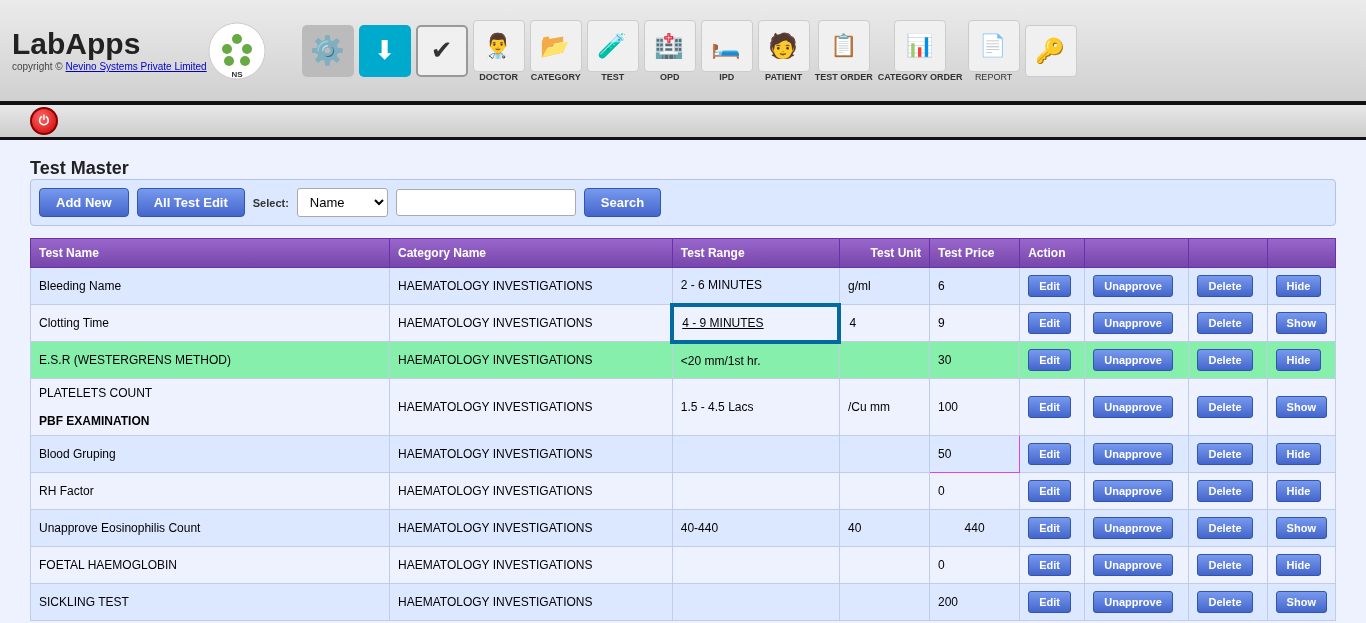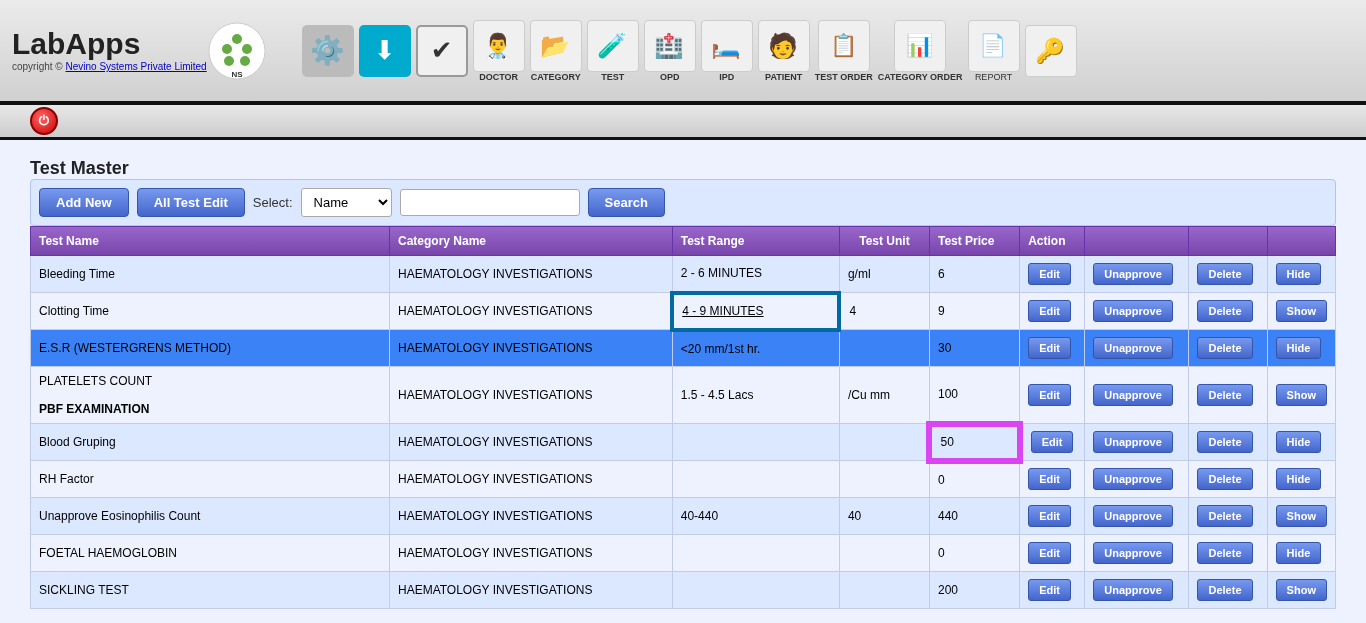--- a/index.html
+++ b/index.html
@@ -90,70 +90,70 @@
 </div>
 
 <div style="background: linear-gradient(to bottom, #e8e8e8, #cccccc); border-bottom: 3px solid #111; height: 35px; display: flex; align-items: center; padding-left: 30px;">
   <div style="width: 28px; height: 28px; border-radius: 50%; background: radial-gradient(circle at 40% 35%, #ff6666, #cc0000); border: 2px solid #880000; display: flex; align-items: center; justify-content: center; cursor: pointer; color: white; font-size: 13px; font-weight: bold;">⏻</div>
 </div>
 
 <div style="padding: 18px 30px; background: #eef2ff; min-height: 480px;">
 
   <h2 style="font-size: 18px; font-weight: bold; color: #222; ">Test Master</h2>
 
-  <div style="display: flex; align-items: center; gap: 8px; margin-bottom: 0; padding: 8px; background: #dce8ff; border: 1px solid #b0c4ee; border-radius: 4px;">
+  <div style="display: flex; align-items: center; gap: 8px; margin-bottom: 12px; padding: 8px; background: #dce8ff; border: 1px solid #b0c4ee; border-radius: 4px;">
     <button style="background: linear-gradient(to bottom, #7799ee, #4466cc); color: white; border: 1px solid #3355aa; padding: 6px 16px; border-radius: 4px; cursor: pointer; font-size: 13px; font-weight: bold;">Add New</button>
     <button style="background: linear-gradient(to bottom, #7799ee, #4466cc); color: white; border: 1px solid #3355aa; padding: 6px 16px; border-radius: 4px; cursor: pointer; font-size: 13px; font-weight: bold;">All Test Edit</button>
-    <span style="font-size: 13px; color: #333; font-weight: normal;">Select:</span>
+    <span style="font-size: 11px; color: #333; font-weight: bold;">Select:</span>
     <select style="padding: 5px 8px; border: 1px solid #aaa; border-radius: 3px; background: white; font-size: 13px;">
       <option>Name</option>
       <option>Category</option>
     </select>
     <input type="text" style="padding: 5px 8px; border: 1px solid rgb(170, 170, 170); border-radius: 3px; width: 180px; font-size: 13px;">
     <button style="background: linear-gradient(to bottom, #7799ee, #4466cc); color: white; border: 1px solid #3355aa; padding: 6px 16px; border-radius: 4px; cursor: pointer; font-size: 13px; font-weight: bold;">Search</button>
   </div>
 
   <table style="width: 100%; border-collapse: collapse; background: white;">
     <thead>
       <tr style="background: linear-gradient(to bottom, #9966cc, #7744aa);">
         <th style="color: white; padding: 7px 8px; text-align: left; font-size: 12px; border: 1px solid #6633aa; width: 28%;">Test Name</th>
         <th style="color: white; padding: 7px 8px; text-align: left; font-size: 12px; border: 1px solid #6633aa; width: 22%;">Category Name</th>
         <th style="color: white; padding: 7px 8px; text-align: left; font-size: 12px; border: 1px solid #6633aa; width: 13%;">Test Range</th>
-        <th style="color: white; padding: 7px 8px; text-align: center; font-size: 12px; border: 1px solid #6633aa; width: 7%;">Test Unit</th>
+        <th style="color: white; padding: 7px 8px; text-align: right; font-size: 12px; border: 1px solid #6633aa; width: 7%;">Test Unit</th>
         <th style="color: white; padding: 7px 8px; text-align: left; font-size: 12px; border: 1px solid #6633aa; width: 7%;">Test Price</th>
         <th style="color: white; padding: 7px 8px; text-align: left; font-size: 12px; border: 1px solid #6633aa; width: 5%;">Action</th>
         <th style="color: white; padding: 7px 8px; font-size: 12px; border: 1px solid #6633aa; width: 8%;"></th>
         <th style="color: white; padding: 7px 8px; font-size: 12px; border: 1px solid #6633aa; width: 6%;"></th>
         <th style="color: white; padding: 7px 8px; font-size: 12px; border: 1px solid #6633aa; width: 6%;"></th>
       </tr>
     </thead>
     <tbody id="table-body">
     <tr style="background: rgb(220, 232, 255);">
-    <td style="padding: 7px 8px; font-size: 12px; border: 1px solid #c0cce8;">Bleeding Time</td>
+    <td style="padding: 7px 8px; font-size: 12px; border: 1px solid #c0cce8;">Bleeding Name</td>
     <td style="padding: 7px 8px; font-size: 12px; border: 1px solid #c0cce8;">HAEMATOLOGY INVESTIGATIONS</td>
     <td style="padding: 7px 8px; font-size: 12px; border: 1px solid #c0cce8;">2 - 6 MINUTES</td>
     <td style="padding: 7px 8px; font-size: 12px; border: 1px solid #c0cce8;">g/ml</td>
     <td style="padding: 7px 8px; font-size: 12px; border: 1px solid #c0cce8;">6</td>
     <td style="padding: 7px 8px; font-size: 12px; border: 1px solid #c0cce8;"><button style="background: linear-gradient(to bottom, #7799ee, #4466cc); color: white; border: 1px solid #3355aa; padding: 4px 10px; border-radius: 3px; cursor: pointer; font-size: 11px; font-weight: bold;">Edit</button></td>
     <td style="padding: 7px 8px; font-size: 12px; border: 1px solid #c0cce8;"><button style="background: linear-gradient(to bottom, #7799ee, #4466cc); color: white; border: 1px solid #3355aa; padding: 4px 10px; border-radius: 3px; cursor: pointer; font-size: 11px; font-weight: bold;">Unapprove</button></td>
     <td style="padding: 7px 8px; font-size: 12px; border: 1px solid #c0cce8;"><button style="background: linear-gradient(to bottom, #7799ee, #4466cc); color: white; border: 1px solid #3355aa; padding: 4px 10px; border-radius: 3px; cursor: pointer; font-size: 11px; font-weight: bold;">Delete</button></td>
     <td style="padding: 7px 8px; font-size: 12px; border: 1px solid #c0cce8;"><button style="background: linear-gradient(to bottom, #7799ee, #4466cc); color: white; border: 1px solid #3355aa; padding: 4px 10px; border-radius: 3px; cursor: pointer; font-size: 11px; font-weight: bold;">Hide</button></td>
   </tr>
         <tr style="background: rgb(238, 242, 255); padding-left: 8px;">
     <td style="padding: 7px 8px; font-size: 12px; border: 1px solid #c0cce8;">Clotting Time</td>
     <td style="padding: 7px 8px; font-size: 12px; border: 1px solid #c0cce8;">HAEMATOLOGY INVESTIGATIONS</td>
     <td style="padding: 7px 8px; font-size: 12px; border: 4px solid #0369a1; text-decoration: underline;">4 - 9 MINUTES</td>
     <td style="padding: 7px 8px; font-size: 12px; border: 1px solid #c0cce8;">4</td>
     <td style="padding: 7px 8px; font-size: 12px; border: 1px solid #c0cce8;">9</td>
     <td style="padding: 7px 8px; font-size: 12px; border: 1px solid #c0cce8;"><button style="background: linear-gradient(to bottom, #7799ee, #4466cc); color: white; border: 1px solid #3355aa; padding: 4px 10px; border-radius: 3px; cursor: pointer; font-size: 11px; font-weight: bold;">Edit</button></td>
     <td style="padding: 7px 8px; font-size: 12px; border: 1px solid #c0cce8;"><button style="background: linear-gradient(to bottom, #7799ee, #4466cc); color: white; border: 1px solid #3355aa; padding: 4px 10px; border-radius: 3px; cursor: pointer; font-size: 11px; font-weight: bold;">Unapprove</button></td>
     <td style="padding: 7px 8px; font-size: 12px; border: 1px solid #c0cce8;"><button style="background: linear-gradient(to bottom, #7799ee, #4466cc); color: white; border: 1px solid #3355aa; padding: 4px 10px; border-radius: 3px; cursor: pointer; font-size: 11px; font-weight: bold;">Delete</button></td>
     <td style="padding: 7px 8px; font-size: 12px; border: 1px solid #c0cce8;"><button style="background: linear-gradient(to bottom, #7799ee, #4466cc); color: white; border: 1px solid #3355aa; padding: 4px 10px; border-radius: 3px; cursor: pointer; font-size: 11px; font-weight: bold;">Show</button></td>
   </tr>
-        <tr style="background: #3b82f6;">
+        <tr style="background: #86efac;">
     <td style="padding: 7px 8px; font-size: 12px; border: 1px solid #c0cce8;">E.S.R (WESTERGRENS METHOD)</td>
     <td style="padding: 7px 8px; font-size: 12px; border: 1px solid #c0cce8;">HAEMATOLOGY INVESTIGATIONS</td>
     <td style="padding: 7px 8px; font-size: 12px; border: 1px solid #c0cce8;">&lt;20 mm/1st hr.</td>
     <td style="padding: 7px 8px; font-size: 12px; border: 1px solid #c0cce8;"></td>
     <td style="padding: 7px 8px; font-size: 12px; border: 1px solid #c0cce8;">30</td>
     <td style="padding: 7px 8px; font-size: 12px; border: 1px solid #c0cce8;"><button style="background: linear-gradient(to bottom, #7799ee, #4466cc); color: white; border: 1px solid #3355aa; padding: 4px 10px; border-radius: 3px; cursor: pointer; font-size: 11px; font-weight: bold;">Edit</button></td>
     <td style="padding: 7px 8px; font-size: 12px; border: 1px solid #c0cce8;"><button style="background: linear-gradient(to bottom, #7799ee, #4466cc); color: white; border: 1px solid #3355aa; padding: 4px 10px; border-radius: 3px; cursor: pointer; font-size: 11px; font-weight: bold;">Unapprove</button></td>
     <td style="padding: 7px 8px; font-size: 12px; border: 1px solid #c0cce8;"><button style="background: linear-gradient(to bottom, #7799ee, #4466cc); color: white; border: 1px solid #3355aa; padding: 4px 10px; border-radius: 3px; cursor: pointer; font-size: 11px; font-weight: bold;">Delete</button></td>
     <td style="padding: 7px 8px; font-size: 12px; border: 1px solid #c0cce8;"><button style="background: linear-gradient(to bottom, #7799ee, #4466cc); color: white; border: 1px solid #3355aa; padding: 4px 10px; border-radius: 3px; cursor: pointer; font-size: 11px; font-weight: bold;">Hide</button></td>
   </tr>
@@ -166,21 +166,21 @@
     <td style="padding: 7px 8px; font-size: 12px; border: 1px solid #c0cce8;"><button style="background: linear-gradient(to bottom, #7799ee, #4466cc); color: white; border: 1px solid #3355aa; padding: 4px 10px; border-radius: 3px; cursor: pointer; font-size: 11px; font-weight: bold;">Edit</button></td>
     <td style="padding: 7px 8px; font-size: 12px; border: 1px solid #c0cce8;"><button style="background: linear-gradient(to bottom, #7799ee, #4466cc); color: white; border: 1px solid #3355aa; padding: 4px 10px; border-radius: 3px; cursor: pointer; font-size: 11px; font-weight: bold;">Unapprove</button></td>
     <td style="padding: 7px 8px; font-size: 12px; border: 1px solid #c0cce8;"><button style="background: linear-gradient(to bottom, #7799ee, #4466cc); color: white; border: 1px solid #3355aa; padding: 4px 10px; border-radius: 3px; cursor: pointer; font-size: 11px; font-weight: bold;">Delete</button></td>
     <td style="padding: 7px 8px; font-size: 12px; border: 1px solid #c0cce8;"><button style="background: linear-gradient(to bottom, #7799ee, #4466cc); color: white; border: 1px solid #3355aa; padding: 4px 10px; border-radius: 3px; cursor: pointer; font-size: 11px; font-weight: bold;">Show</button></td>
   </tr>
         <tr style="background: rgb(220, 232, 255);">
     <td style="padding: 7px 8px; font-size: 12px; border: 1px solid #c0cce8;">Blood Gruping</td>
     <td style="padding: 7px 8px; font-size: 12px; border: 1px solid #c0cce8;">HAEMATOLOGY INVESTIGATIONS</td>
     <td style="padding: 7px 8px; font-size: 12px; border: 1px solid #c0cce8;"></td>
     <td style="padding: 7px 8px; font-size: 12px; border: 1px solid #c0cce8;"></td>
-    <td style="padding: 7px 8px; font-size: 12px; border: 6px solid #d946ef;">50</td>
+    <td style="padding: 7px 8px; font-size: 12px; border: 1px solid #d946ef;">50</td>
     <td style="padding: 7px 8px; font-size: 12px; border: 1px solid #c0cce8;"><button style="background: linear-gradient(to bottom, #7799ee, #4466cc); color: white; border: 1px solid #3355aa; padding: 4px 10px; border-radius: 3px; cursor: pointer; font-size: 11px; font-weight: bold;">Edit</button></td>
     <td style="padding: 7px 8px; font-size: 12px; border: 1px solid #c0cce8;"><button style="background: linear-gradient(to bottom, #7799ee, #4466cc); color: white; border: 1px solid #3355aa; padding: 4px 10px; border-radius: 3px; cursor: pointer; font-size: 11px; font-weight: bold;">Unapprove</button></td>
     <td style="padding: 7px 8px; font-size: 12px; border: 1px solid #c0cce8;"><button style="background: linear-gradient(to bottom, #7799ee, #4466cc); color: white; border: 1px solid #3355aa; padding: 4px 10px; border-radius: 3px; cursor: pointer; font-size: 11px; font-weight: bold;">Delete</button></td>
     <td style="padding: 7px 8px; font-size: 12px; border: 1px solid #c0cce8;"><button style="background: linear-gradient(to bottom, #7799ee, #4466cc); color: white; border: 1px solid #3355aa; padding: 4px 10px; border-radius: 3px; cursor: pointer; font-size: 11px; font-weight: bold;">Hide</button></td>
   </tr>
         <tr style="background: rgb(238, 242, 255); padding-left: 48px;">
     <td style="padding: 7px 8px; font-size: 12px; border: 1px solid #c0cce8;">RH Factor</td>
     <td style="padding: 7px 8px; font-size: 12px; border: 1px solid #c0cce8;">HAEMATOLOGY INVESTIGATIONS</td>
     <td style="padding: 7px 8px; font-size: 12px; border: 1px solid #c0cce8;"></td>
     <td style="padding: 7px 8px; font-size: 12px; border: 1px solid #c0cce8;"></td>
@@ -188,21 +188,21 @@
     <td style="padding: 7px 8px; font-size: 12px; border: 1px solid #c0cce8;"><button style="background: linear-gradient(to bottom, #7799ee, #4466cc); color: white; border: 1px solid #3355aa; padding: 4px 10px; border-radius: 3px; cursor: pointer; font-size: 11px; font-weight: bold;">Edit</button></td>
     <td style="padding: 7px 8px; font-size: 12px; border: 1px solid #c0cce8;"><button style="background: linear-gradient(to bottom, #7799ee, #4466cc); color: white; border: 1px solid #3355aa; padding: 4px 10px; border-radius: 3px; cursor: pointer; font-size: 11px; font-weight: bold;">Unapprove</button></td>
     <td style="padding: 7px 8px; font-size: 12px; border: 1px solid #c0cce8;"><button style="background: linear-gradient(to bottom, #7799ee, #4466cc); color: white; border: 1px solid #3355aa; padding: 4px 10px; border-radius: 3px; cursor: pointer; font-size: 11px; font-weight: bold;">Delete</button></td>
     <td style="padding: 7px 8px; font-size: 12px; border: 1px solid #c0cce8;"><button style="background: linear-gradient(to bottom, #7799ee, #4466cc); color: white; border: 1px solid #3355aa; padding: 4px 10px; border-radius: 3px; cursor: pointer; font-size: 11px; font-weight: bold;">Hide</button></td>
   </tr>
         <tr style="background: rgb(220, 232, 255);">
     <td style="padding: 7px 8px; font-size: 12px; border: 1px solid #c0cce8;">Unapprove Eosinophilis Count</td>
     <td style="padding: 7px 8px; font-size: 12px; border: 1px solid #c0cce8;">HAEMATOLOGY INVESTIGATIONS</td>
     <td style="padding: 7px 8px; font-size: 12px; border: 1px solid #c0cce8;">40-440</td>
     <td style="padding: 7px 8px; font-size: 12px; border: 1px solid #c0cce8;">40</td>
-    <td style="padding: 7px 8px; font-size: 12px; border: 1px solid #c0cce8;">440</td>
+    <td style="padding: 7px 8px; font-size: 12px; border: 1px solid #c0cce8; text-align: center;">440</td>
     <td style="padding: 7px 8px; font-size: 12px; border: 1px solid #c0cce8;"><button style="background: linear-gradient(to bottom, #7799ee, #4466cc); color: white; border: 1px solid #3355aa; padding: 4px 10px; border-radius: 3px; cursor: pointer; font-size: 11px; font-weight: bold;">Edit</button></td>
     <td style="padding: 7px 8px; font-size: 12px; border: 1px solid #c0cce8;"><button style="background: linear-gradient(to bottom, #7799ee, #4466cc); color: white; border: 1px solid #3355aa; padding: 4px 10px; border-radius: 3px; cursor: pointer; font-size: 11px; font-weight: bold;">Unapprove</button></td>
     <td style="padding: 7px 8px; font-size: 12px; border: 1px solid #c0cce8;"><button style="background: linear-gradient(to bottom, #7799ee, #4466cc); color: white; border: 1px solid #3355aa; padding: 4px 10px; border-radius: 3px; cursor: pointer; font-size: 11px; font-weight: bold;">Delete</button></td>
     <td style="padding: 7px 8px; font-size: 12px; border: 1px solid #c0cce8;"><button style="background: linear-gradient(to bottom, #7799ee, #4466cc); color: white; border: 1px solid #3355aa; padding: 4px 10px; border-radius: 3px; cursor: pointer; font-size: 11px; font-weight: bold;">Show</button></td>
   </tr>
         <tr style="background: rgb(238, 242, 255);">
     <td style="padding: 7px 8px; font-size: 12px; border: 1px solid #c0cce8;">FOETAL HAEMOGLOBIN</td>
     <td style="padding: 7px 8px; font-size: 12px; border: 1px solid #c0cce8;">HAEMATOLOGY INVESTIGATIONS</td>
     <td style="padding: 7px 8px; font-size: 12px; border: 1px solid #c0cce8;"></td>
     <td style="padding: 7px 8px; font-size: 12px; border: 1px solid #c0cce8;"></td>

